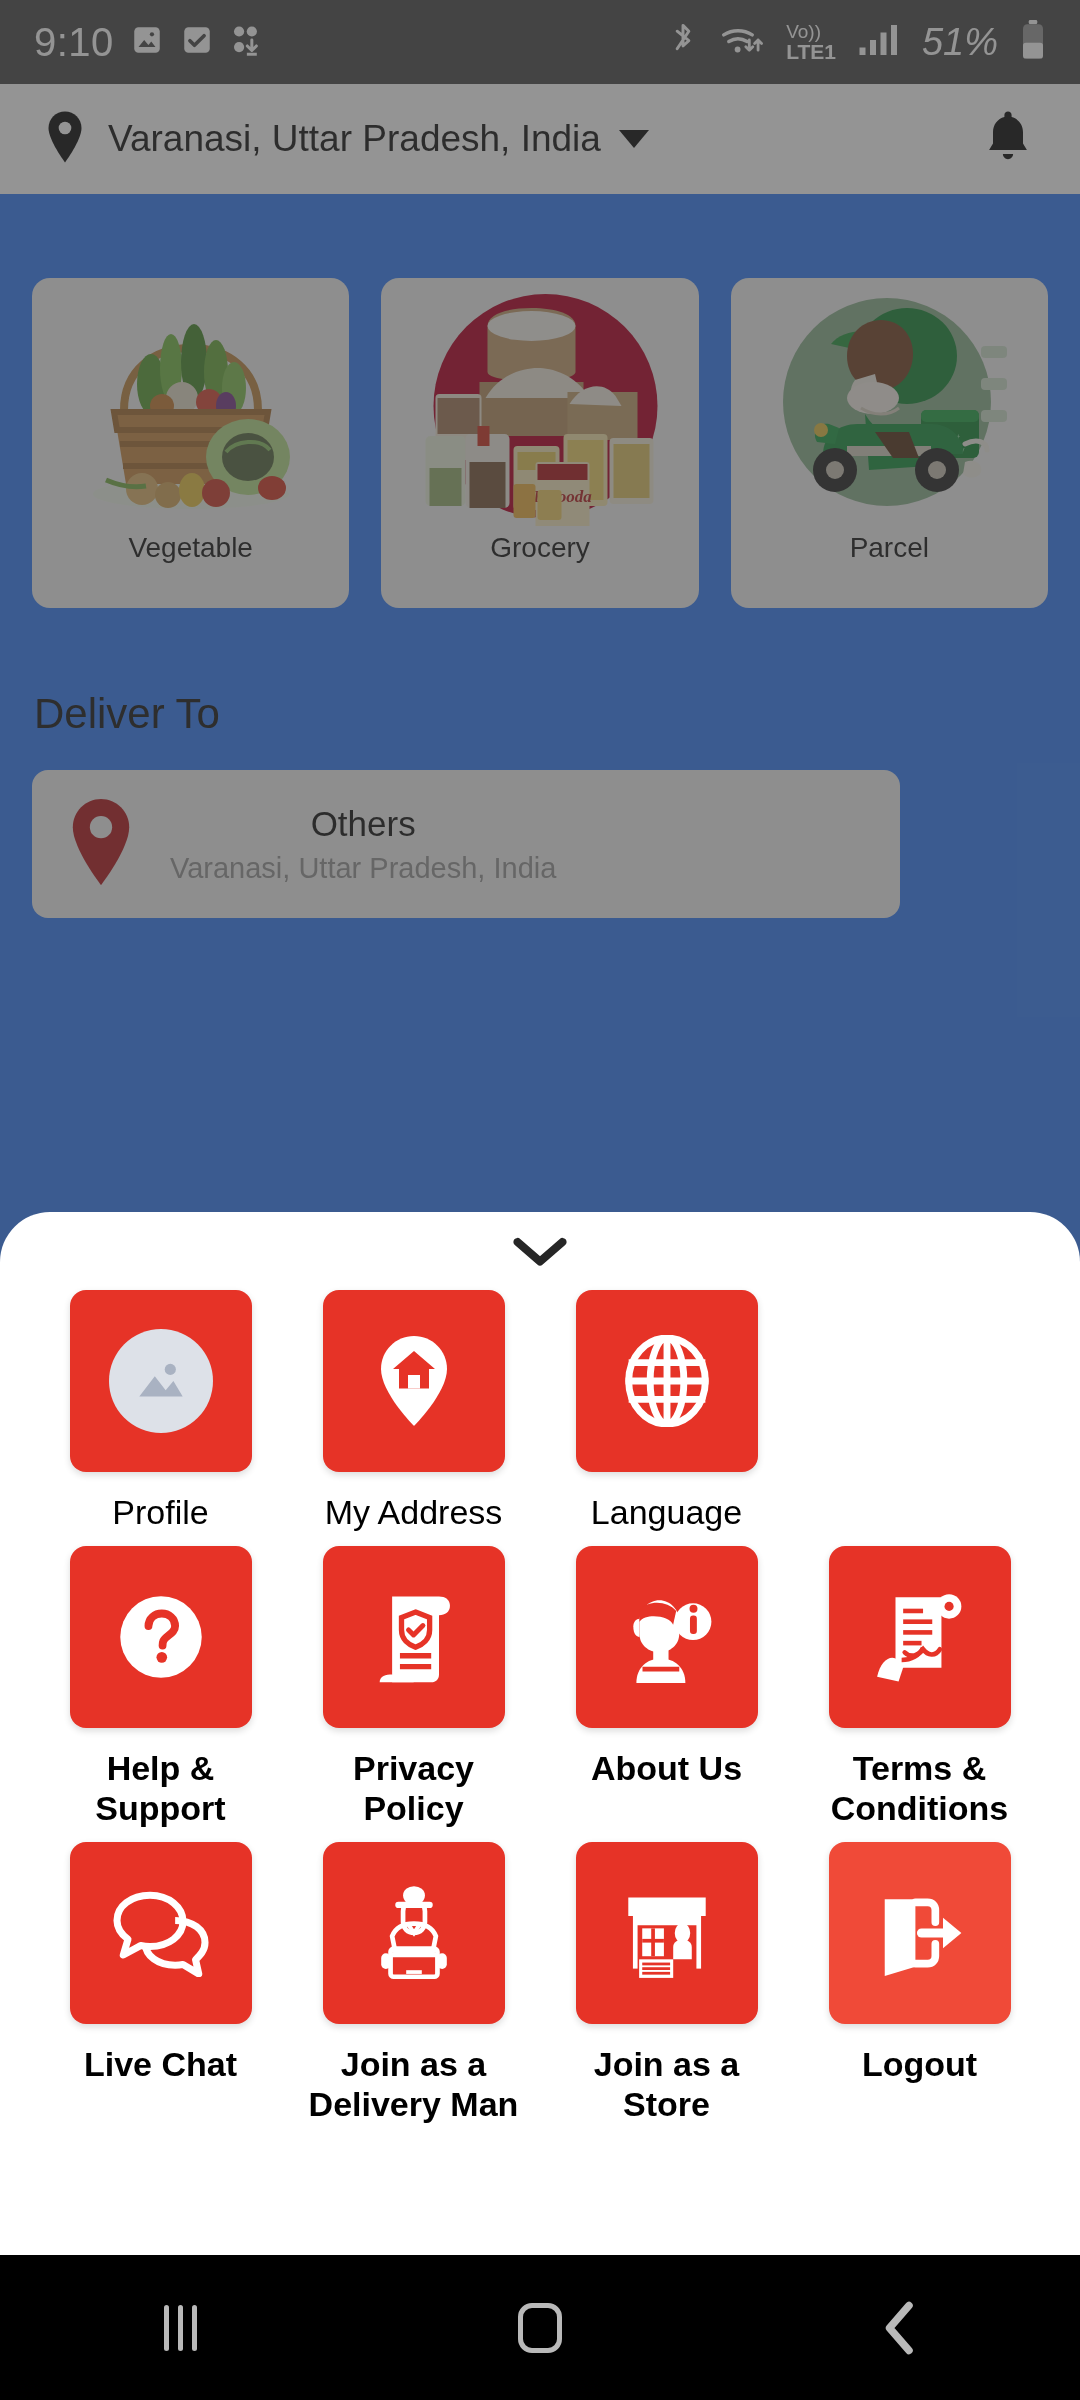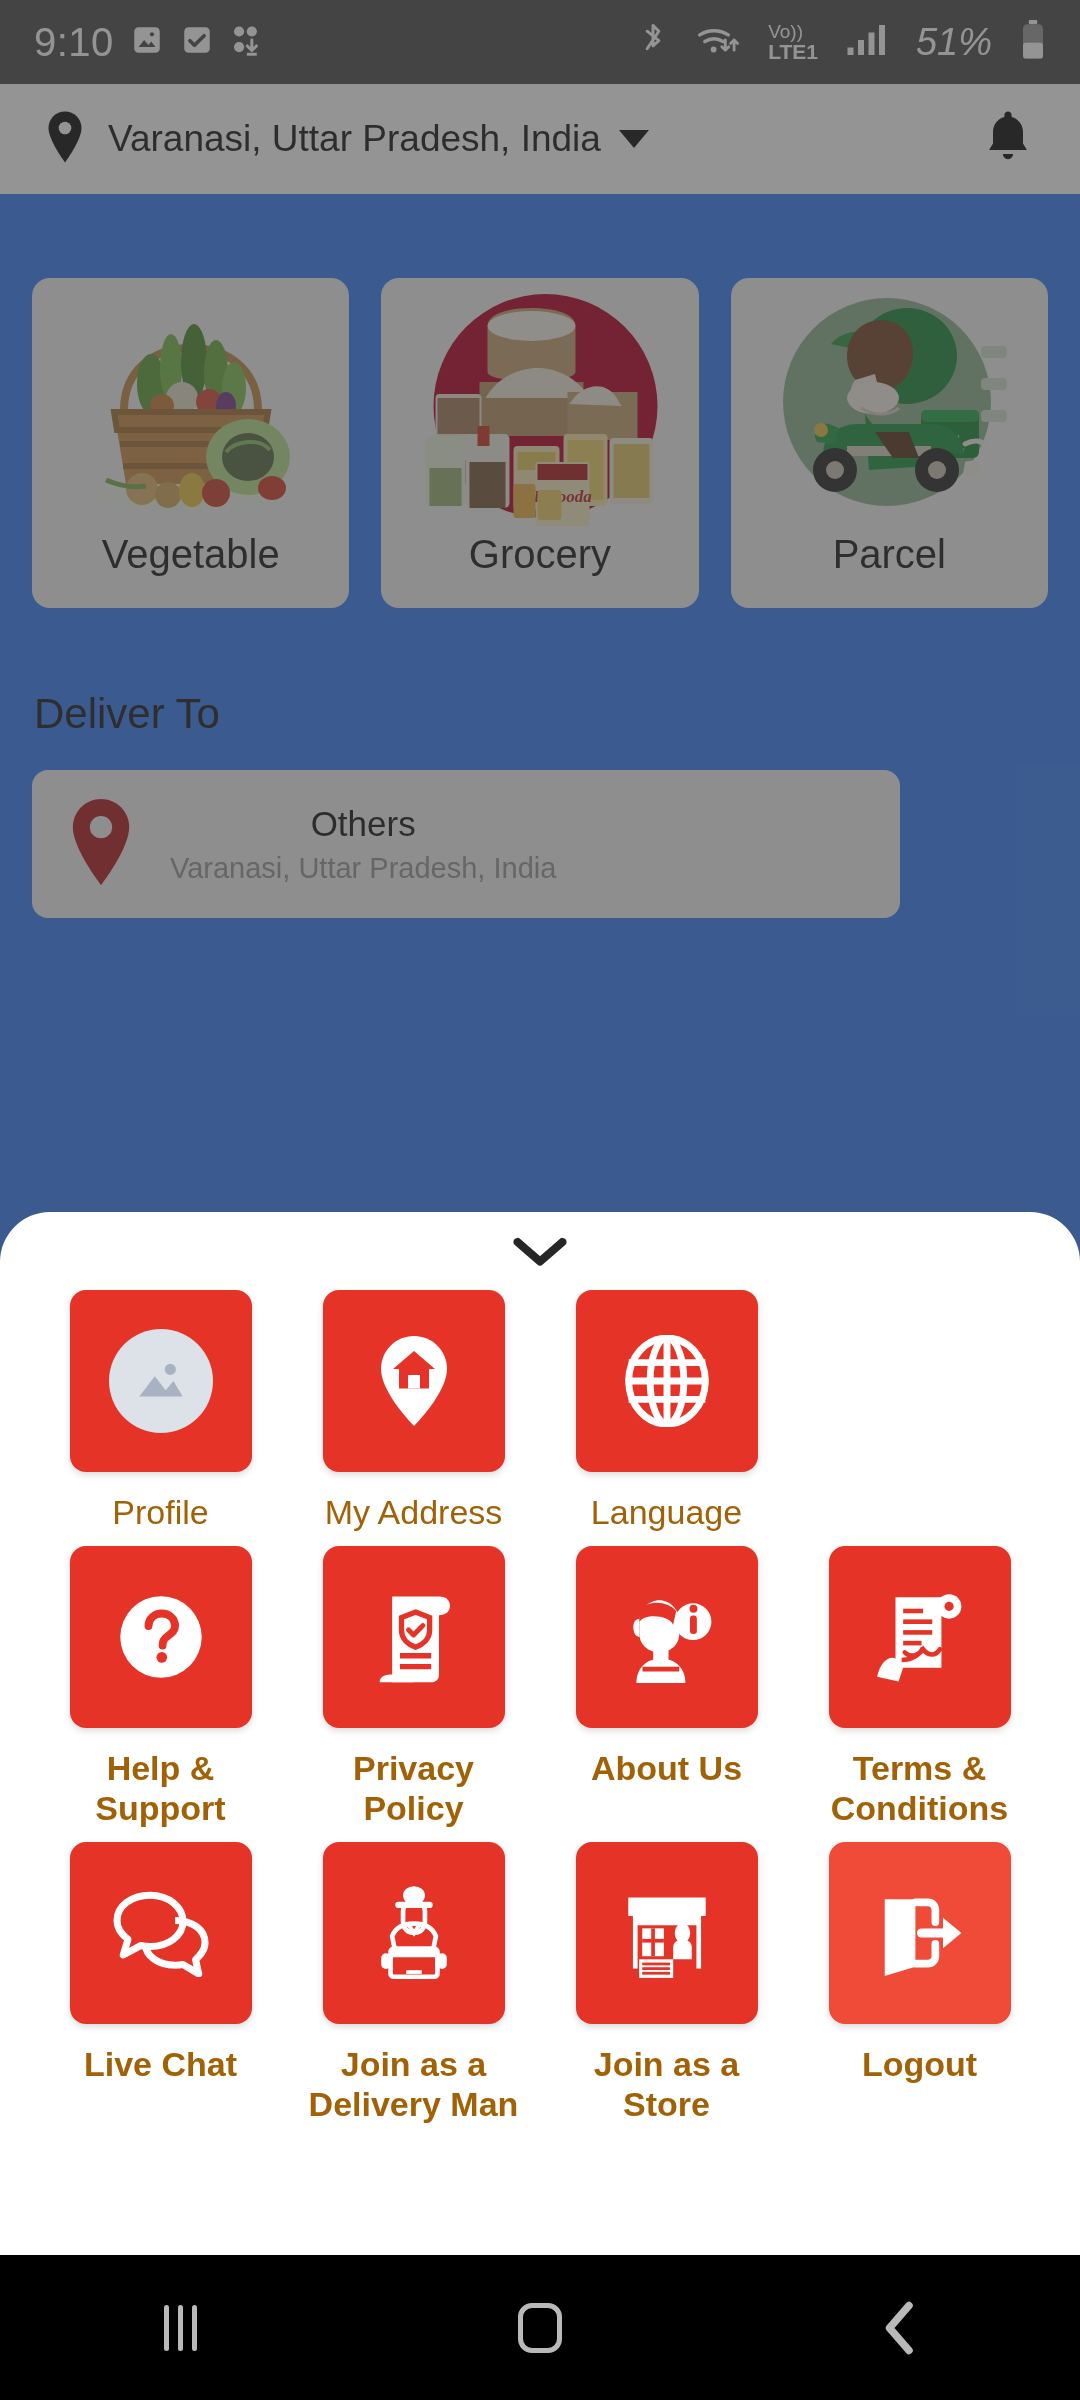--- a/index.html
+++ b/index.html
@@ -14,21 +14,21 @@
   
   #app-base { position:absolute; inset:0; background:#3b82f6; }
 
   .status-bar {
     position:absolute; top:0; left:0; width:1080px; height:84px;
     background:#4f4f4f; display:flex; align-items:center;
     padding:0 34px; color:#fff;
   }
   .sb-left { display:flex; align-items:center; gap:16px; }
   .sb-time { font-size:40px; letter-spacing:.5px; }
-  .sb-right { margin-left:auto; display:flex; align-items:center; gap:28px; }
+  .sb-right { margin-left:auto; display:flex; align-items:center; gap:22px; }
   .sb-batt-text { font-size:38px;font-style:italic; }
 
   .loc-header {
     position:absolute; top:84px; left:0; width:1080px; height:110px;
     display:flex; align-items:center; padding:0 44px; background:#fff;
   }
   .loc-text { font-size:37px; color:#1b1b1b; margin-left:22px; }
   .loc-caret {
     width:0;height:0;margin-left:18px;
     border-left:15px solid transparent;border-right:15px solid transparent;
@@ -39,21 +39,21 @@
   .cat-row {
     position:absolute; top:278px; left:0; width:1080px;
     display:flex; gap:32px; padding:0 32px;
   }
   .cat-card {
     flex:1; height:330px; background:#f2f2f2; border-radius:18px;
     display:flex; flex-direction:column; align-items:center;
     justify-content:flex-start; overflow:hidden; position:relative;
   }
   .cat-art { width:100%; height:252px; position:relative; }
-  .cat-label { font-size:40px; color:#1d1d1d; margin-top:2px; }
+  .cat-label { font-size:28px; color:#1d1d1d; margin-top:2px; }
 
   
   .veg-basket { position:absolute; left:50%; top:24px; transform:translateX(-50%); }
   
   .groc-art { position:absolute; left:50%; top:8px; transform:translateX(-50%); }
   
   .parcel-art { position:absolute; left:50%; top:6px; transform:translateX(-50%); }
 
   .deliver-title {
     position:absolute; top:690px; left:34px;
@@ -89,21 +89,21 @@
   .menu-cell {
     display:flex; flex-direction:column; align-items:center;
   }
   .tile {
     width:182px; height:182px; border-radius:16px;
     background:#e63327; display:flex; align-items:center; justify-content:center;
     box-shadow:0 3px 7px rgba(0,0,0,0.14);
   }
   .tile.logout { background:#f04a38; }
   .tile-label {
-    margin-top:20px; font-size:34px; color:#a16207;
+    margin-top:20px; font-size:34px; color:#000000;
     text-align:center; line-height:1.18; max-width:230px;
   }
   .row-2 .menu-cell, .row-3 .menu-cell { margin-top:14px;font-weight:bold; }
 
   
   .avatar-circle {
     width:104px;height:104px;border-radius:50%;
     background:#dde1e8; display:flex;align-items:center;justify-content:center;
   }
 

